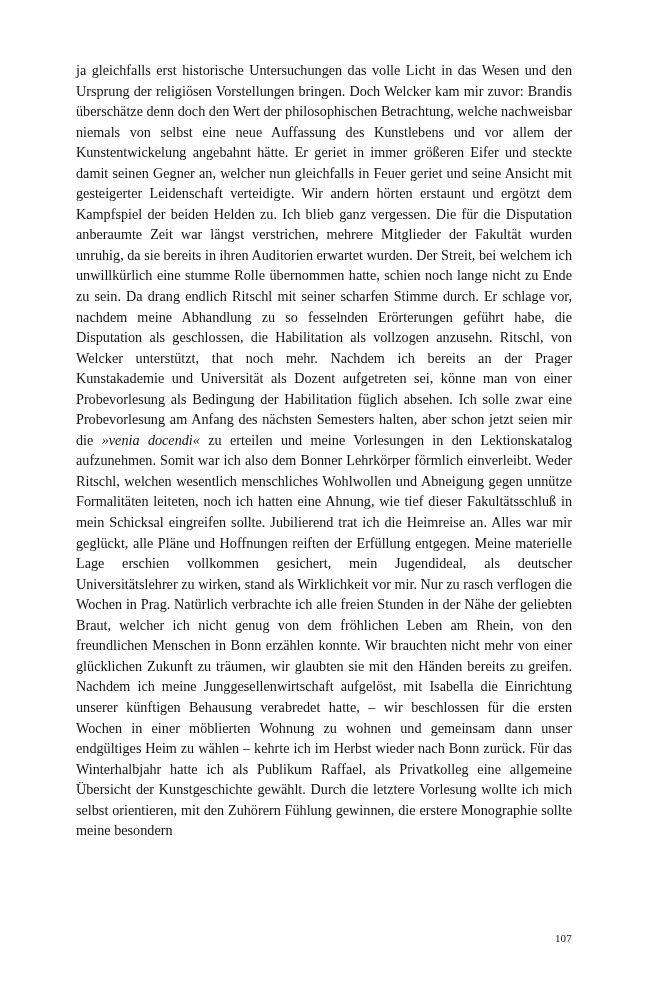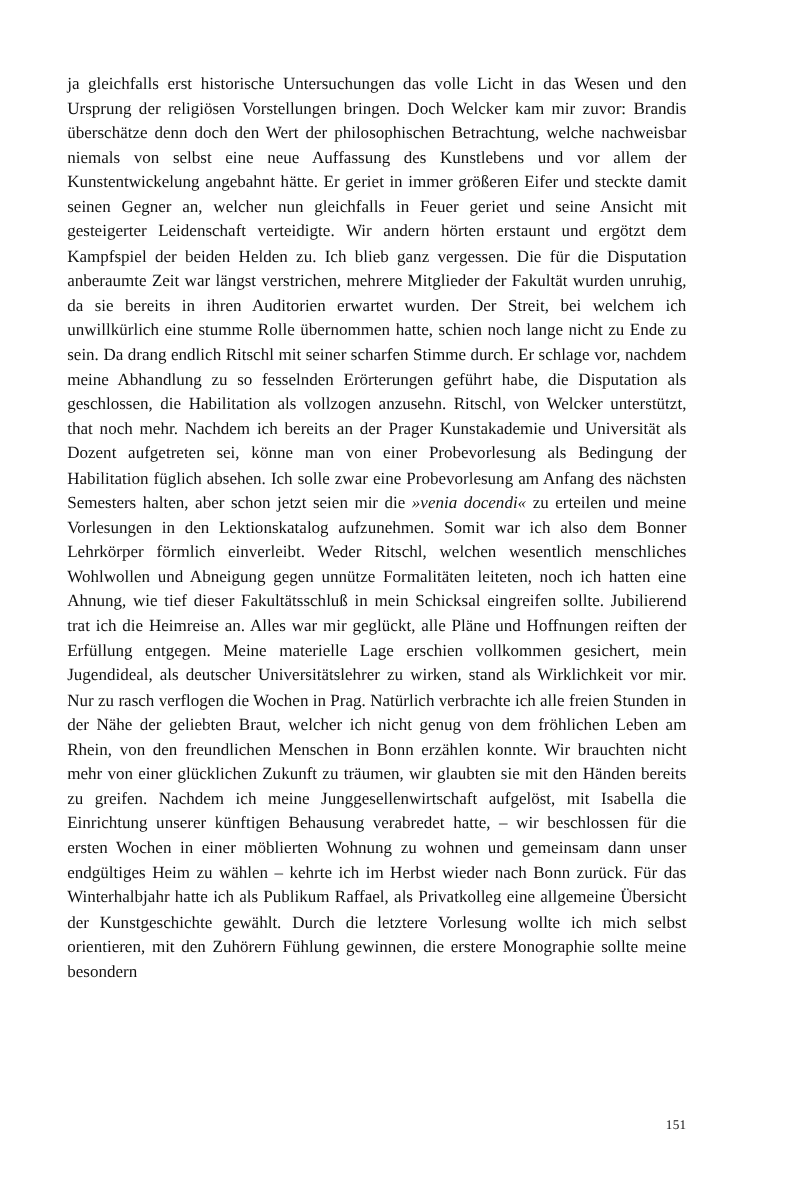--- a/index.html
+++ b/index.html
@@ -11,21 +11,21 @@
     width: 660px;
     height: 990px;
     font-family: "Liberation Serif", serif;
     color: #000000;
   }
   .page {
     position: relative;
     width: 660px;
     height: 990px;
     box-sizing: border-box;
-    padding: 60px 88px 40px 56px;
+    padding: 60px 88px 40px 76px;
     background: #ffffff;
   }
   .body-text {
     font-family: "Liberation Serif", serif;
     font-size: 14.2px;
     line-height: 20.55px;
     text-align: justify;
     text-justify: inter-word;
     hyphens: manual;
     color: #111111;
@@ -49,15 +49,15 @@
 </style>
 </head>
 <body>
 
 <div class="page">
 
   <div class="body-text">
     <p id="paragraph">ja gleichfalls erst historische Untersuchungen das volle Licht in das Wesen und den Ursprung der religiösen Vorstellungen bringen. Doch Welcker kam mir zuvor: Brandis überschätze denn doch den Wert der philosophischen Betrachtung, welche nachweisbar niemals von selbst eine neue Auffassung des Kunstlebens und vor allem der Kunstentwickelung angebahnt hätte. Er geriet in immer größeren Eifer und steckte damit seinen Gegner an, welcher nun gleichfalls in Feuer geriet und seine Ansicht mit gesteigerter Leidenschaft verteidigte. Wir andern hörten erstaunt und ergötzt dem Kampfspiel der beiden Helden zu. Ich blieb ganz vergessen. Die für die Disputation anberaumte Zeit war längst verstrichen, mehrere Mitglieder der Fakultät wurden unruhig, da sie bereits in ihren Auditorien erwartet wurden. Der Streit, bei welchem ich unwillkürlich eine stumme Rolle übernommen hatte, schien noch lange nicht zu Ende zu sein. Da drang endlich Ritschl mit seiner scharfen Stimme durch. Er schlage vor, nachdem meine Abhandlung zu so fesselnden Erörterungen geführt habe, die Disputation als geschlossen, die Habilitation als vollzogen anzusehn. Ritschl, von Welcker unterstützt, that noch mehr. Nachdem ich bereits an der Prager Kunstakademie und Universität als Dozent aufgetreten sei, könne man von einer Probevorlesung als Bedingung der Habilitation füglich absehen. Ich solle zwar eine Probevorlesung am Anfang des nächsten Semesters halten, aber schon jetzt seien mir die <span class="italic">»venia docendi«</span> zu erteilen und meine Vorlesungen in den Lektionskatalog aufzunehmen. Somit war ich also dem Bonner Lehrkörper förmlich einverleibt. Weder Ritschl, welchen wesentlich menschliches Wohlwollen und Abneigung gegen unnütze Formalitäten leiteten, noch ich hatten eine Ahnung, wie tief dieser Fakultätsschluß in mein Schicksal eingreifen sollte. Jubilierend trat ich die Heimreise an. Alles war mir geglückt, alle Pläne und Hoffnungen reiften der Erfüllung entgegen. Meine materielle Lage erschien vollkommen gesichert, mein Jugendideal, als deutscher Universitätslehrer zu wirken, stand als Wirklichkeit vor mir. Nur zu rasch verflogen die Wochen in Prag. Natürlich verbrachte ich alle freien Stunden in der Nähe der geliebten Braut, welcher ich nicht genug von dem fröhlichen Leben am Rhein, von den freundlichen Menschen in Bonn erzählen konnte. Wir brauchten nicht mehr von einer glücklichen Zukunft zu träumen, wir glaubten sie mit den Händen bereits zu greifen. Nachdem ich meine Junggesellenwirtschaft aufgelöst, mit Isabella die Einrichtung unserer künftigen Behausung verabredet hatte, – wir beschlossen für die ersten Wochen in einer möblierten Wohnung zu wohnen und gemeinsam dann unser endgültiges Heim zu wählen – kehrte ich im Herbst wieder nach Bonn zurück. Für das Winterhalbjahr hatte ich als Publikum Raffael, als Privatkolleg eine allgemeine Übersicht der Kunstgeschichte gewählt. Durch die letztere Vorlesung wollte ich mich selbst orientieren, mit den Zuhörern Fühlung gewinnen, die erstere Monographie sollte meine besondern</p>
   </div>
 
-  <div class="folio">151</div>
+  <div class="folio">107</div>
 
 </div>
 
 </body></html>

